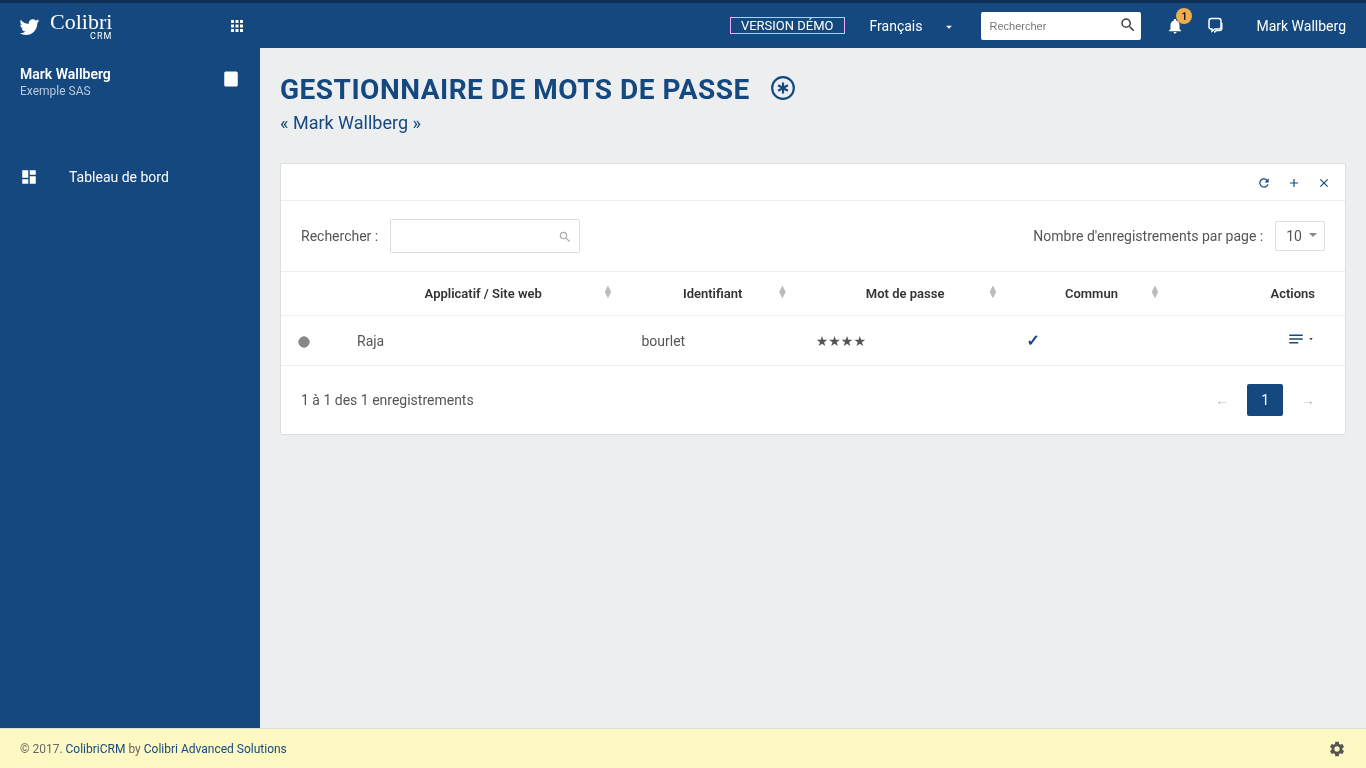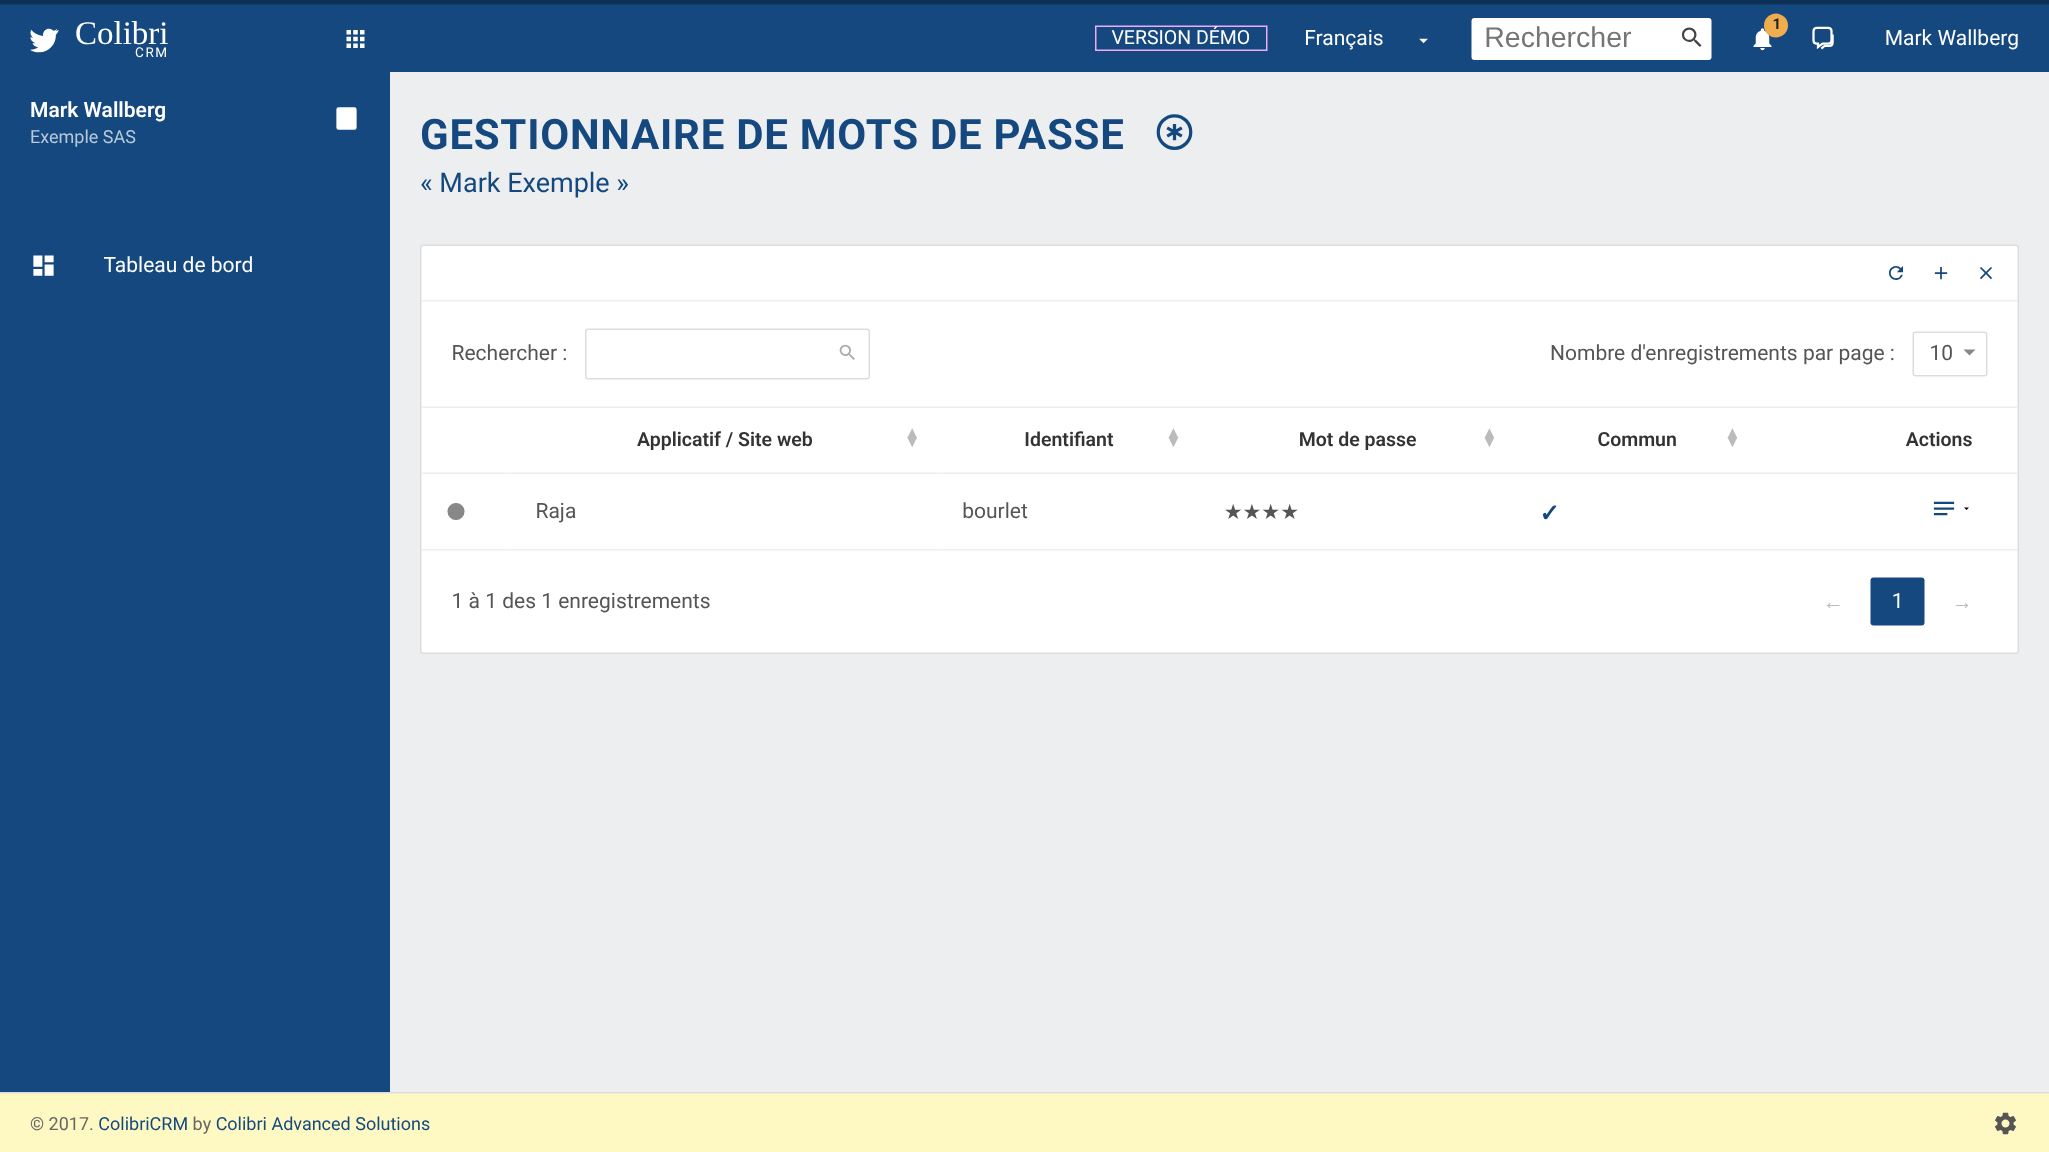--- a/index.html
+++ b/index.html
@@ -9,21 +9,21 @@
 .header { background: #14487f; border-top: 3px solid #0d3156; height: 48px; display: flex; align-items: center; color: #fff; padding: 0 20px; }
 .logo { display: flex; align-items: center; gap: 8px; width: 200px; }
 .logo-text { font-family: Georgia, serif; font-size: 22px; font-weight: normal; line-height: 1; }
 .logo-sub { font-size: 9px; letter-spacing: 1px; text-align: right; margin-top: -2px; }
 .logo-block { display: flex; flex-direction: column; }
 .apps-icon { margin-left: 8px; cursor: pointer; }
 .header-spacer { flex: 1; }
 .demo-badge { border: 1px solid #f0abfc; padding: 0 10px; font-size: 13px; margin-right: 25px; }
 .lang-select { display: flex; align-items: flex-end; gap: 20px; margin-right: 25px; cursor: pointer; }
 .search-box { position: relative; margin-right: 25px; }
-.search-box input { width: 160px; height: 28px; padding: 4px 30px 4px 8px; border: none; border-radius: 2px; font-size: 19px; background: #fff; }
+.search-box input { width: 160px; height: 28px; padding: 4px 30px 4px 8px; border: none; border-radius: 2px; font-size: 11px; background: #fff; }
 .search-box .search-btn { position: absolute; right: 4px; top: 4px; color: #444; cursor: pointer; }
 .header-icon { position: relative; margin-right: 22px; cursor: pointer; }
 .badge { position: absolute; top: -8px; right: -8px; background: #f0ad4e; color: #222; border-radius: 50%; width: 16px; height: 16px; font-size: 10px; display: flex; align-items: center; justify-content: center; font-weight: bold; }
 .user-name { margin-left: 10px; cursor: pointer; }
 
 
 .sidebar { position: absolute; top: 48px; left: 0; width: 260px; bottom: 40px; background: #14487f; color: #fff; }
 .sidebar-user { padding: 18px 20px; position: relative; }
 .sidebar-user-name { font-weight: 600; font-size: 14px; }
 .sidebar-user-company { font-size: 12px; color: #b8c9db; margin-top: 2px; }
@@ -154,21 +154,21 @@
 <div class="main">
   <div class="page-title">
     <h1>GESTIONNAIRE DE MOTS DE PASSE</h1>
     <span class="title-icon">
       <svg width="26" height="26" viewBox="0 0 24 24" fill="none" stroke="currentColor" stroke-width="2">
           <circle cx="12" cy="12" r="10"></circle>
           <path d="M12 7v10M7.5 9.5l9 5M7.5 14.5l9-5"></path>
         </svg>
     </span>
   </div>
-  <div class="page-subtitle">« Mark Exemple »</div>
+  <div class="page-subtitle">« Mark Wallberg »</div>
 
   <div class="card">
     <div class="card-toolbar">
       <span><svg class="svg-icon-sm" viewBox="0 0 24 24">
             <path d="M17.65 6.35A7.958 7.958 0 0012 4c-4.42 0-7.99 3.58-7.99 8s3.57 8 7.99 8c3.73 0 6.84-2.55 7.73-6h-2.08A5.99 5.99 0 0112 18c-3.31 0-6-2.69-6-6s2.69-6 6-6c1.66 0 3.14.69 4.22 1.78L13 11h7V4l-2.35 2.35z"></path>
           </svg></span>
       <span><svg class="svg-icon-sm" viewBox="0 0 24 24">
             <path d="M19 13h-6v6h-2v-6H5v-2h6V5h2v6h6v2z"></path>
           </svg></span>
       <span><svg class="svg-icon-sm" viewBox="0 0 24 24">

